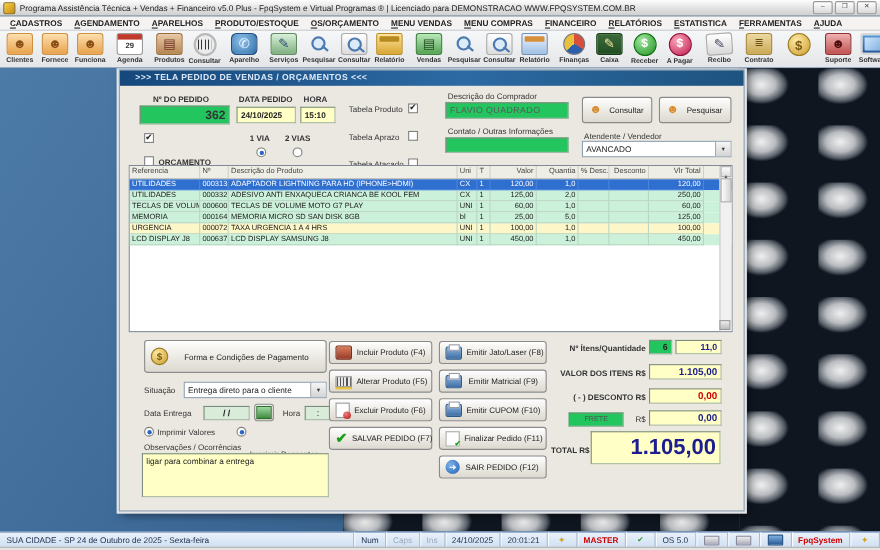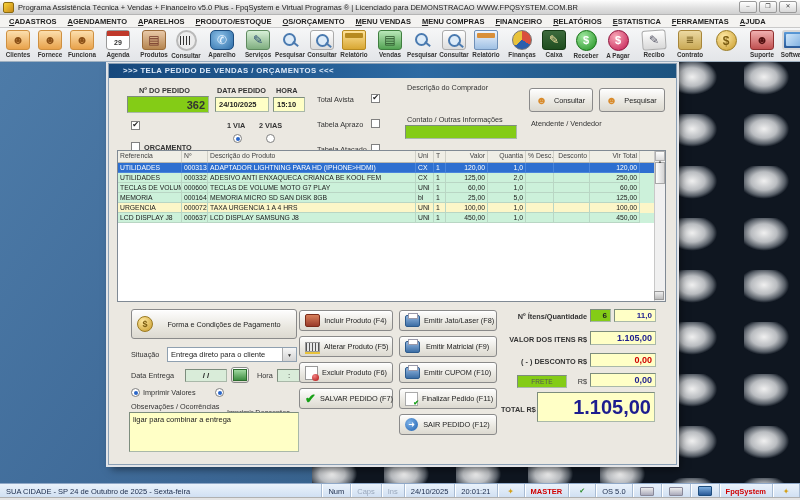--- a/index.html
+++ b/index.html
@@ -49,21 +49,21 @@
   
   #desktop{position:absolute;left:0;top:62px;width:800px;height:421px;background:linear-gradient(125deg,#4d7ba8 0%,#3c6795 45%,#27516f 100%);overflow:hidden;}
   .eggs{background-color:#0f1620;background-image:radial-gradient(ellipse 34px 24px at 20px 15px,#f0f0f0 0%,#b9bcc0 38%,#565d66 62%,#0f1620 74%),radial-gradient(ellipse 34px 24px at 56px 41px,#f0f0f0 0%,#b9bcc0 38%,#565d66 62%,#0f1620 74%);background-size:72px 52px;}
   #eggs-right{position:absolute;right:0;top:0;width:128px;height:421px;}
   #eggs-bottom{position:absolute;right:128px;bottom:0;width:360px;height:24px;}
   
   #win{position:absolute;left:108px;top:1px;width:567px;height:400px;background:#ebe8e1;border:1px solid #8ba0b5;box-shadow:0 0 0 2px #e3e5e8,3px 4px 8px rgba(0,0,0,.5);}
   #screen-title{position:absolute;left:0;top:0;width:100%;height:14px;background:linear-gradient(90deg,#16487c,#2d6aa3 55%,#1d537f);color:#dce9f8;font-size:7.8px;font-weight:bold;line-height:14px;padding-left:14px;box-sizing:border-box;letter-spacing:.4px;}
   .lab{position:absolute;font-size:7.3px;font-weight:bold;color:#333;white-space:nowrap;}
   .lab2{position:absolute;font-size:7.3px;color:#333;white-space:nowrap;}
-  .fld{position:absolute;box-sizing:border-box;border:1px solid #a9b8a9;border-top-color:#7d8d7d;border-left-color:#7d8d7d;background:#84cc16;font-size:8px;color:#222;padding:0 3px;display:flex;align-items:center;}
+  .fld{position:absolute;box-sizing:border-box;border:1px solid #a9b8a9;border-top-color:#7d8d7d;border-left-color:#7d8d7d;background:#22c55e;font-size:8px;color:#222;padding:0 3px;display:flex;align-items:center;}
   .ylw{background:#ffffc6;}
   .grn{background:#d9ecd9;}
   .num-navy{color:#1d1d8f;font-weight:bold;justify-content:flex-end;padding-left:12px;}
   .num-red{color:#cf0000;font-weight:bold;justify-content:flex-end;}
   .cb{position:absolute;width:9px;height:9px;background:#fff;border:1px solid #808080;font-size:8px;line-height:8px;text-align:center;color:#222;box-sizing:border-box;}
   .cb.on::after{content:"✔";position:relative;top:-1px;}
   .rb{position:absolute;width:9px;height:9px;border-radius:50%;background:#fff;border:1px solid #808080;box-sizing:border-box;}
   .rb.on::after{content:"";position:absolute;inset:1.5px;background:#2a66c8;border-radius:50%;}
   .sel{position:absolute;box-sizing:border-box;background:#fff;border:1px solid #8fa0b0;font-size:7.5px;color:#222;display:flex;align-items:center;padding-left:3px;}
   .sel .arrow{margin-left:auto;width:13px;align-self:stretch;background:linear-gradient(#f6f6f6,#d4d4d4);border-left:1px solid #aaa;display:flex;align-items:center;justify-content:center;color:#333;}
@@ -274,40 +274,45 @@
       <span class="cb on" style="left:22px;top:57px;"></span>
       <span class="lab" style="left:35px;top:58px;margin-top:36px;">PEDIDO DE VENDA</span>
       <span class="cb" style="left:22px;top:78px;"></span>
       <span class="lab" style="left:35px;top:79px;">ORÇAMENTO</span>
 
       <span class="lab" style="left:118px;top:57px;">1 VIA</span>
       <span class="lab" style="left:150px;top:57px;">2 VIAS</span>
       <span class="rb on" style="left:124px;top:70px;"></span>
       <span class="rb" style="left:157px;top:70px;"></span>
 
-      <span class="lab2" style="left:208px;top:31px;">Total Avista</span>
+      <span class="lab2" style="left:208px;top:31px;">Tabela Produto</span>
       <span class="cb on" style="left:262px;top:30px;"></span>
       <span class="lab2" style="left:208px;top:56px;">Tabela Aprazo</span>
       <span class="cb" style="left:262px;top:55px;"></span>
       <span class="lab2" style="left:208px;top:81px;">Tabela Atacado</span>
       <span class="cb" style="left:262px;top:80px;"></span>
 
       <span class="lab2" style="left:298px;top:19px;">Descrição do Comprador</span>
+      <div class="fld" style="left:296px;top:29px;width:112px;height:15px;color:#5a5a5a;letter-spacing:.4px;">FLAVIO QUADRADO</div>
       <span class="lab2" style="left:298px;top:51px;">Contato / Outras Informações</span>
       <div class="fld" style="left:296px;top:61px;width:112px;height:14px;"></div>
 
       <div class="btn" style="left:420px;top:24px;width:64px;height:24px;">
         <span class="mi mi-people">☻</span>
         <span class="blabel">Consultar</span>
       </div>
       <div class="btn" style="left:490px;top:24px;width:66px;height:24px;">
         <span class="mi mi-people">☻</span>
         <span class="blabel">Pesquisar</span>
       </div>
       <span class="lab2" style="left:422px;top:55px;">Atendente / Vendedor</span>
+      <div class="sel" style="left:420px;top:64px;width:136px;height:15px;">
+        <span>AVANCADO</span>
+        <span class="arrow"></span>
+      </div>
 
       <div id="grid">
         <div id="thead">
             <span class="hcell" style="width: 64px;">Referencia</span>
             <span class="hcell" style="width: 26px;">Nº</span>
             <span class="hcell" style="width: 208px;">Descrição do Produto</span>
             <span class="hcell" style="width: 18px;">Uni</span>
             <span class="hcell" style="width: 12px;">T</span>
             <span class="hcell tnum" style="width: 42px;">Valor</span>
             <span class="hcell tnum" style="width: 38px;">Quantia</span>

